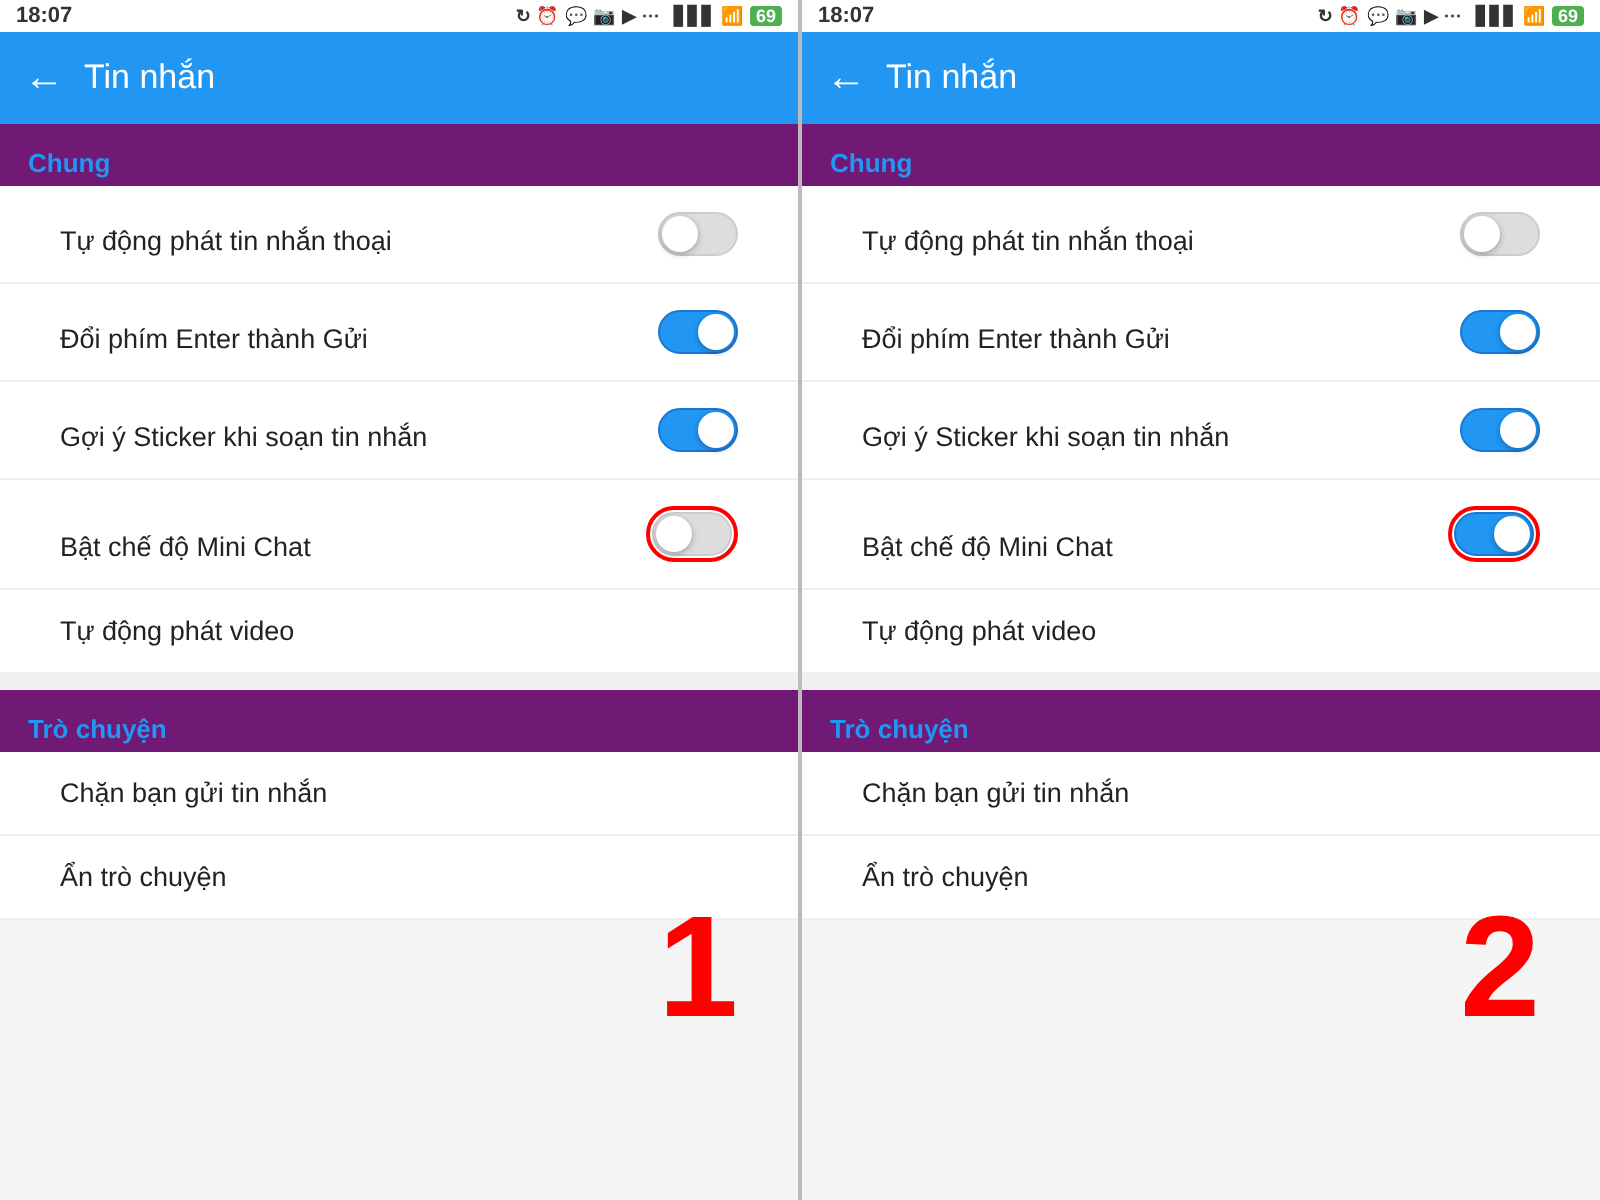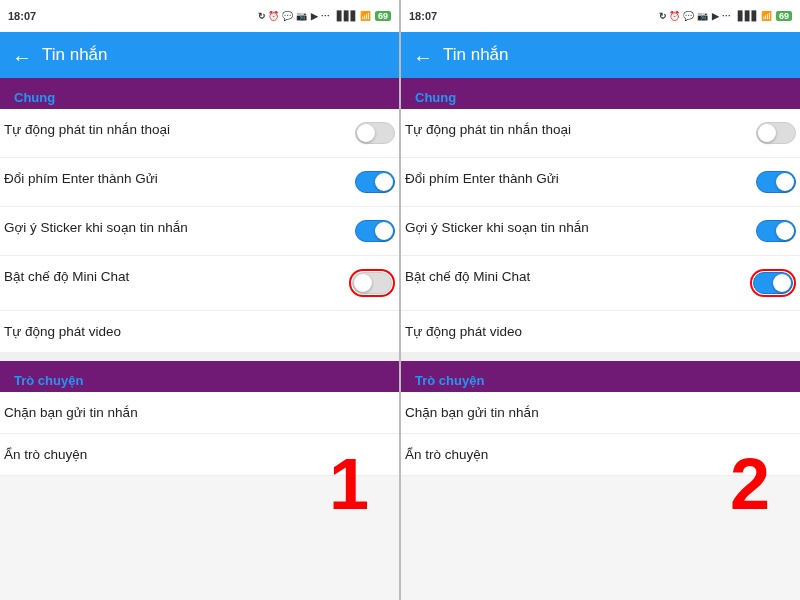--- a/index.html
+++ b/index.html
@@ -12,21 +12,21 @@
       overflow: hidden;
     }
 
     
     .status-bar {
       background: #fff;
       display: flex;
       justify-content: space-between;
       align-items: center;
       padding: 2px 8px;
-      height: 32px;
+      height: 16px;
       font-size: 10px;
       font-weight: 600;
       color: #333;
     }
 
     
     .header {
       background: #2196F3;
       display: flex;
       align-items: center;
@@ -38,23 +38,23 @@
     .section-label {
       color: #2196F3;
       font-size: 13px;
       font-weight: 600;
       padding: 12px 14px 4px 14px;
       background: #701a75;
     }
 
     .setting-item {
       display: flex;
-      align-items: flex-start;
+      align-items: flex-end;
       justify-content: space-between;
-      padding: 13px 4px;
+      padding: 13px 30px;
       background: #fff;
       border-bottom: 1px solid #eee;
     }
 
     .setting-item:first-of-type {
       border-top: 1px solid #eee;
     }
 
     .setting-label {
       font-size: 13.5px;

